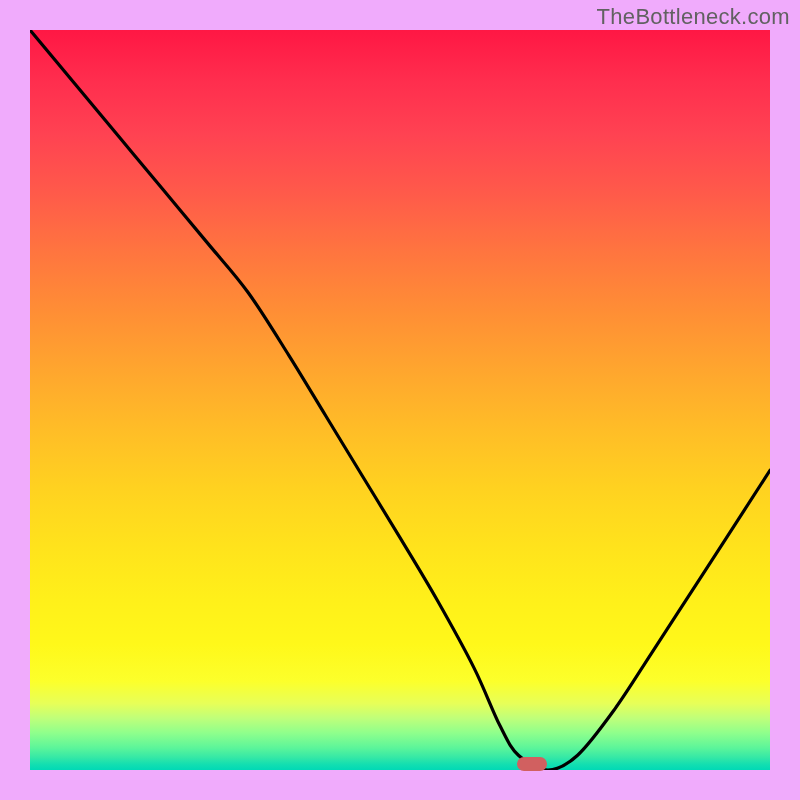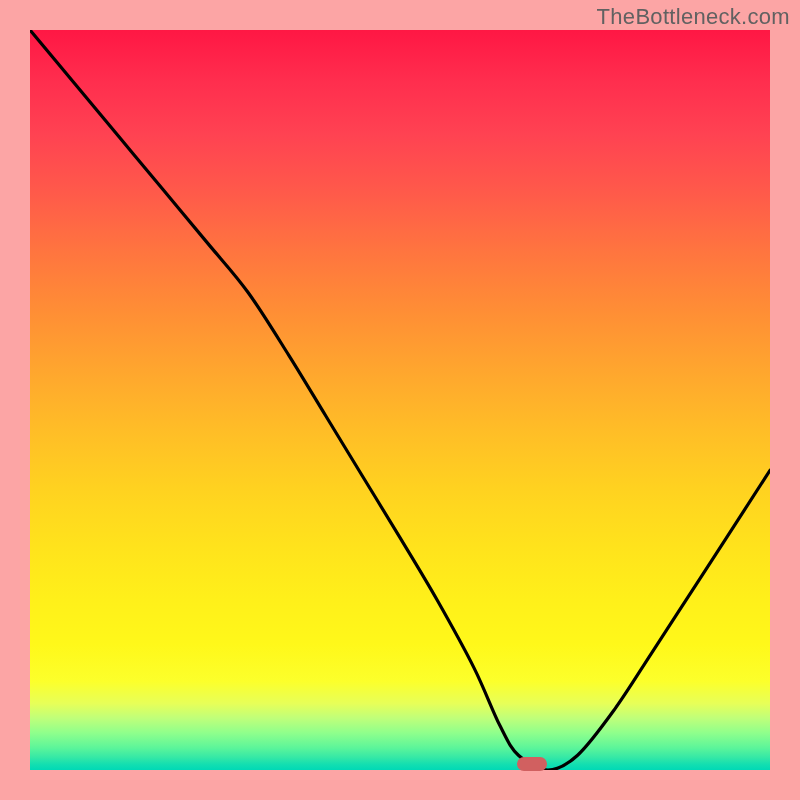--- a/index.html
+++ b/index.html
@@ -7,21 +7,21 @@
     padding: 0;
     width: 800px;
     height: 800px;
     background: #000;
     overflow: hidden;
     font-family: Arial, Helvetica, sans-serif;
   }
   .outer-frame {
     position: absolute;
     inset: 0;
-    background: #fca5a5;
+    background: #f0abfc;
   }
   .watermark {
     position: absolute;
     top: 4px;
     right: 10px;
     color: #616161;
     font-size: 22px;
     font-weight: 500;
     letter-spacing: 0.3px;
     z-index: 40;

